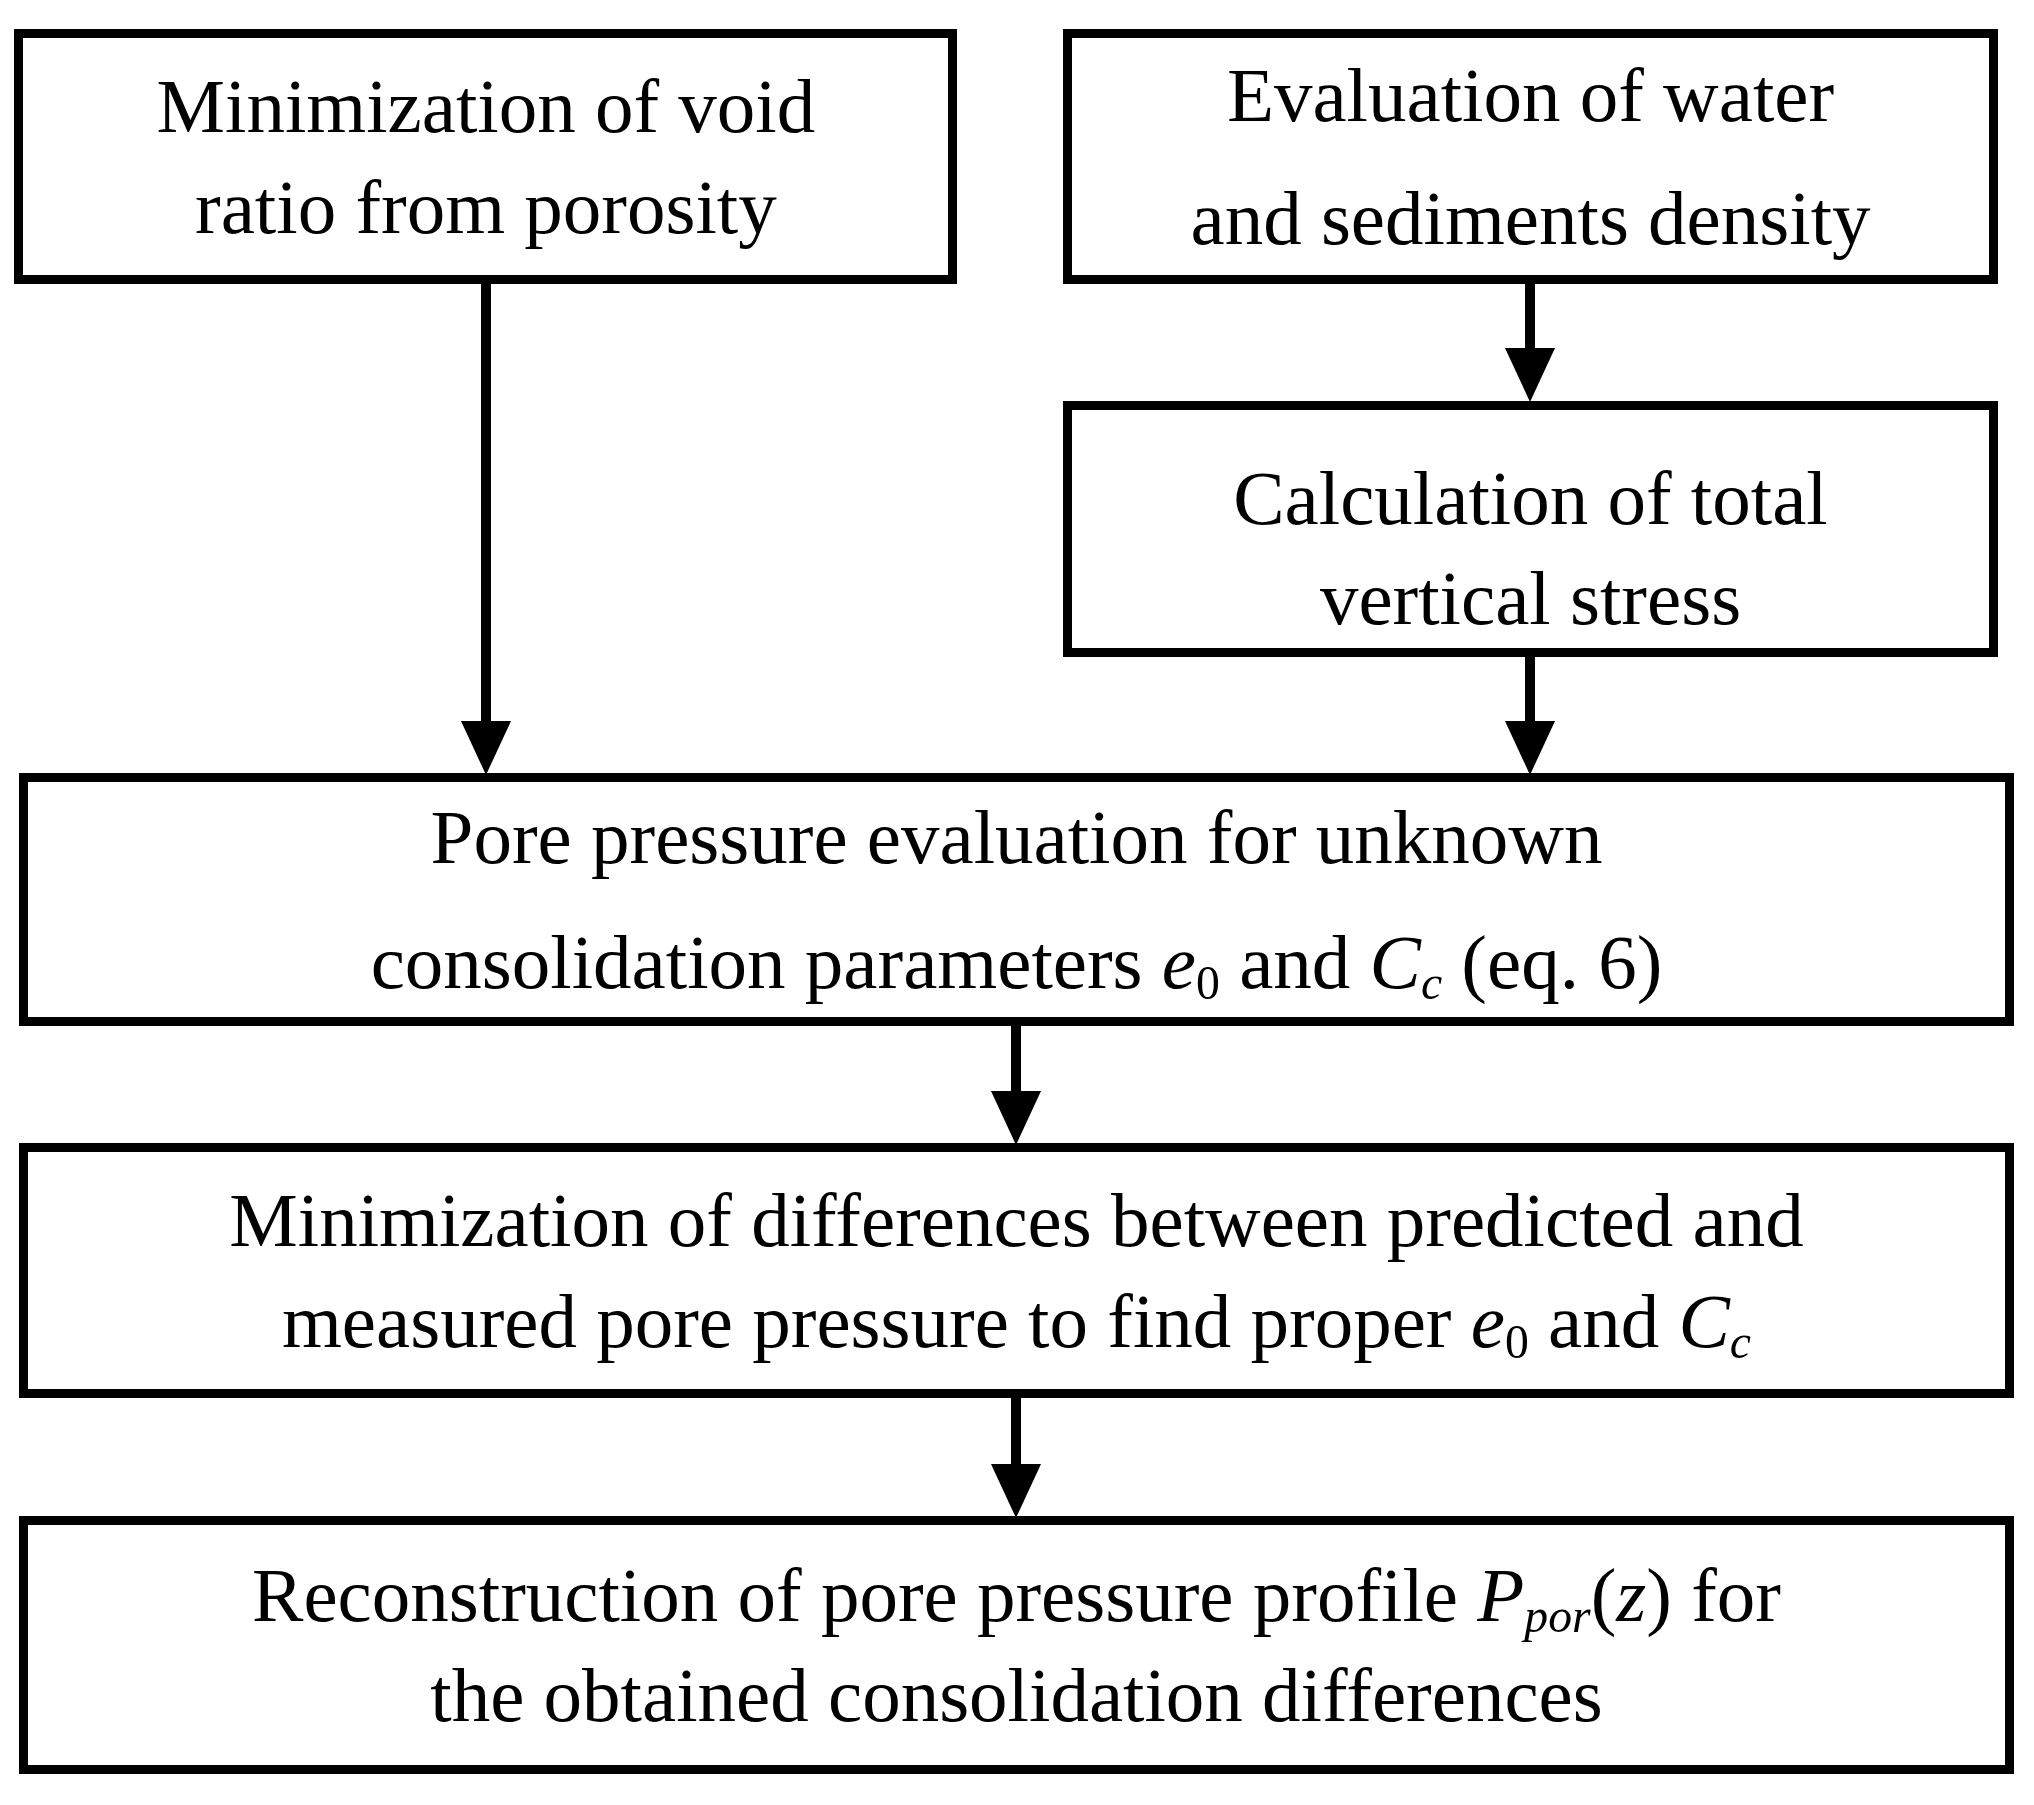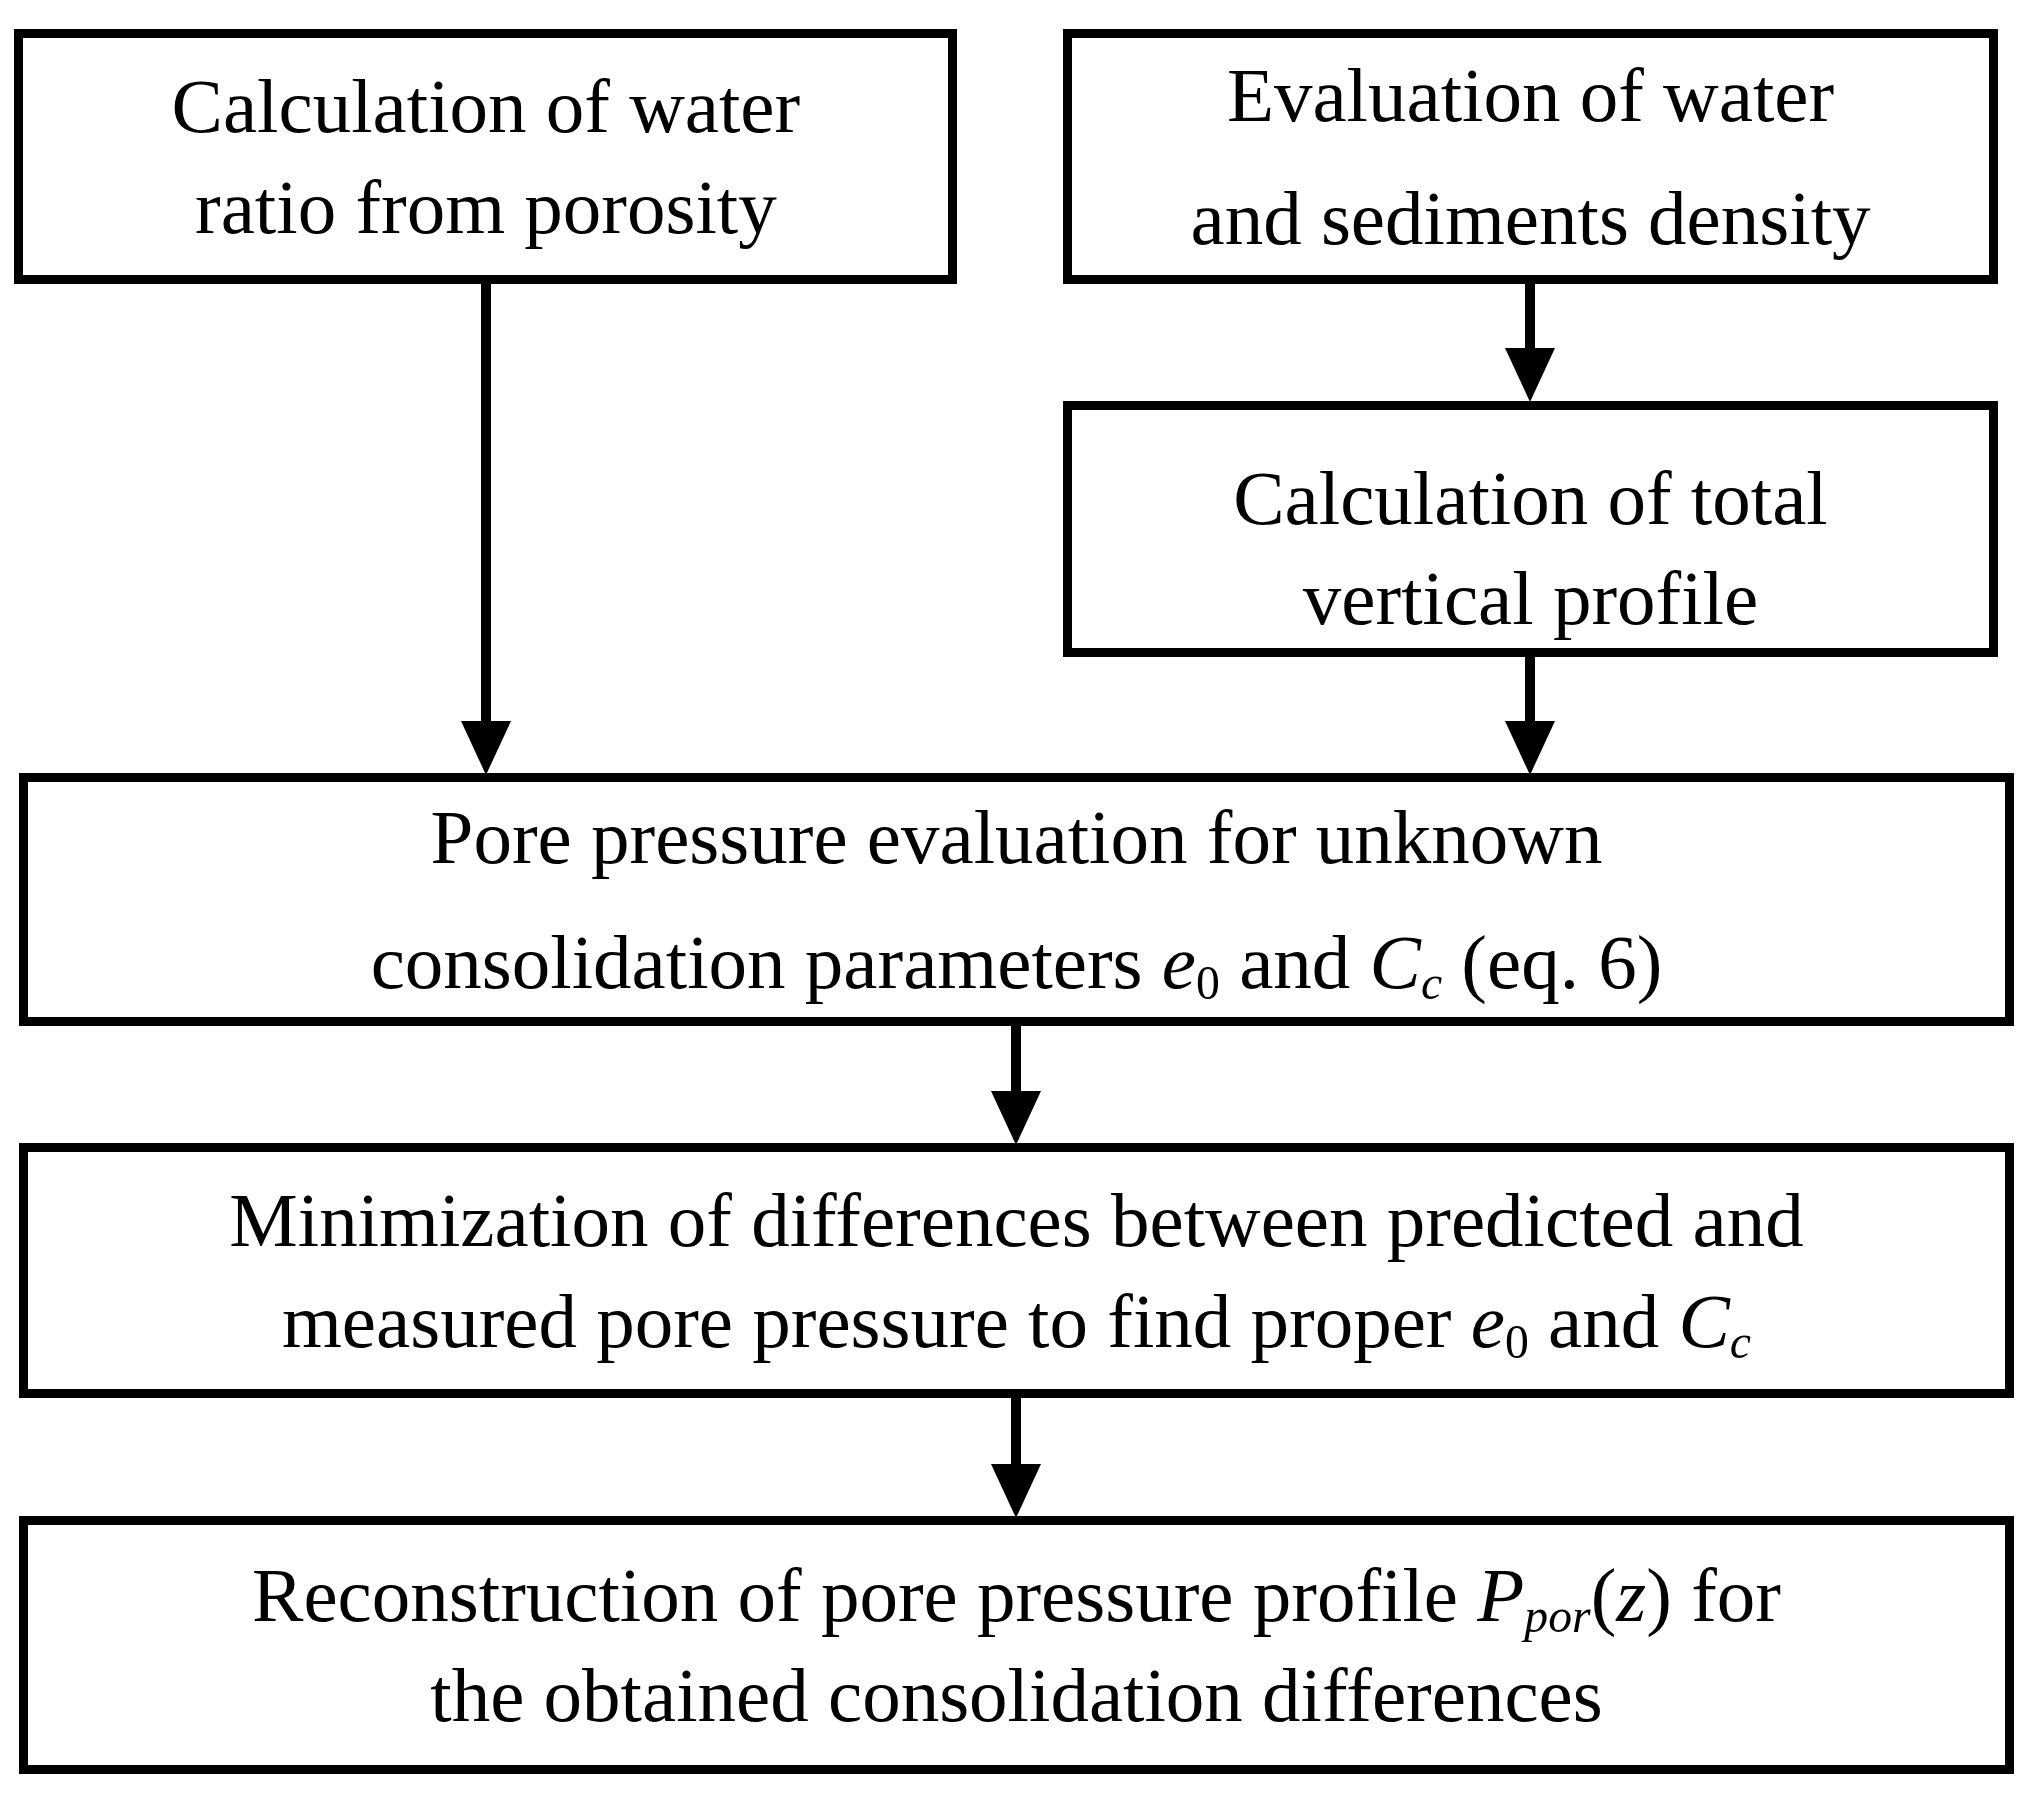--- a/index.html
+++ b/index.html
@@ -75,32 +75,32 @@
   .arrow-3 { left: 1505px; top: 656px;  height: 119px; }
   .arrow-4 { left: 991px; top: 1026px; height: 119px; }
   .arrow-5 { left: 991px; top: 1398px; height: 120px; }
 </style>
 </head>
 <body>
 
 <div class="canvas">
 
   <div class="box box-void-ratio">
-    <div class="line"><span>Calculation of water</span></div>
+    <div class="line"><span>Minimization of void</span></div>
     <div class="line"><span>ratio from porosity</span></div>
   </div>
 
   <div class="box box-water-density">
     <div class="line"><span>Evaluation of water</span></div>
     <div class="line"><span>and sediments density</span></div>
   </div>
 
   <div class="box box-vertical-stress">
     <div class="line"><span>Calculation of total</span></div>
-    <div class="line"><span>vertical profile</span></div>
+    <div class="line"><span>vertical stress</span></div>
   </div>
 
   <div class="box box-pore-pressure">
     <div class="line"><span>Pore pressure evaluation for unknown</span></div>
     <div class="line"><span>consolidation parameters </span><span class="seg-i">e</span><span class="seg-sub">0</span><span> and </span><span class="seg-i">C</span><span class="seg-i seg-sub">c</span><span> (eq. 6)</span></div>
   </div>
 
   <div class="box box-minimization">
     <div class="line"><span>Minimization of differences between predicted and</span></div>
     <div class="line"><span>measured pore pressure to find proper </span><span class="seg-i">e</span><span class="seg-sub">0</span><span> and </span><span class="seg-i">C</span><span class="seg-i seg-sub">c</span></div>

